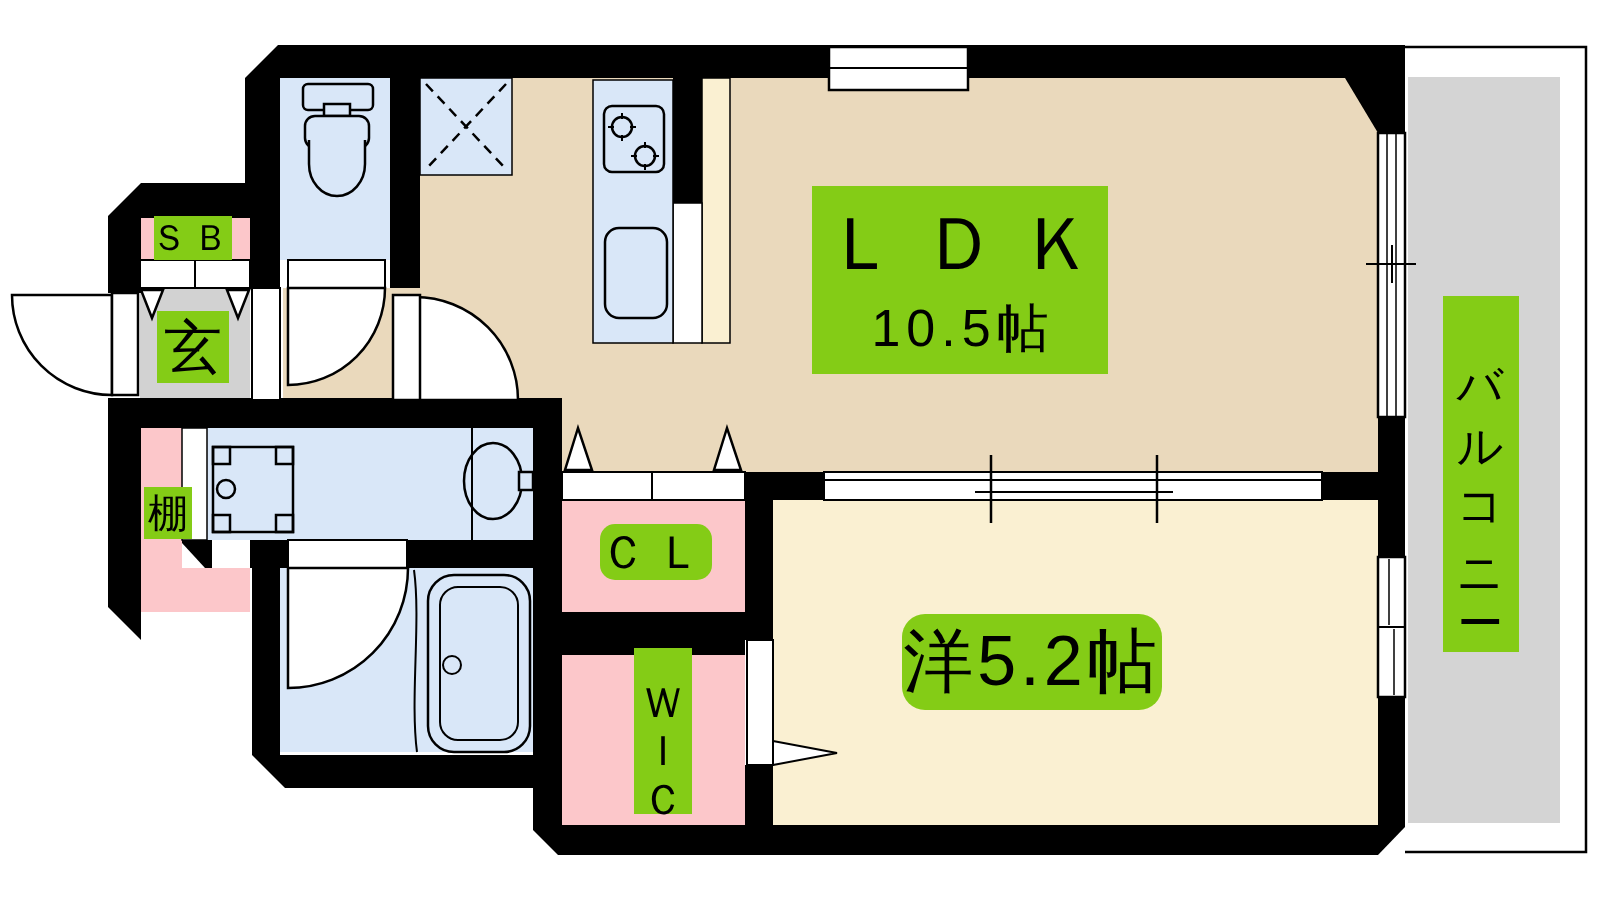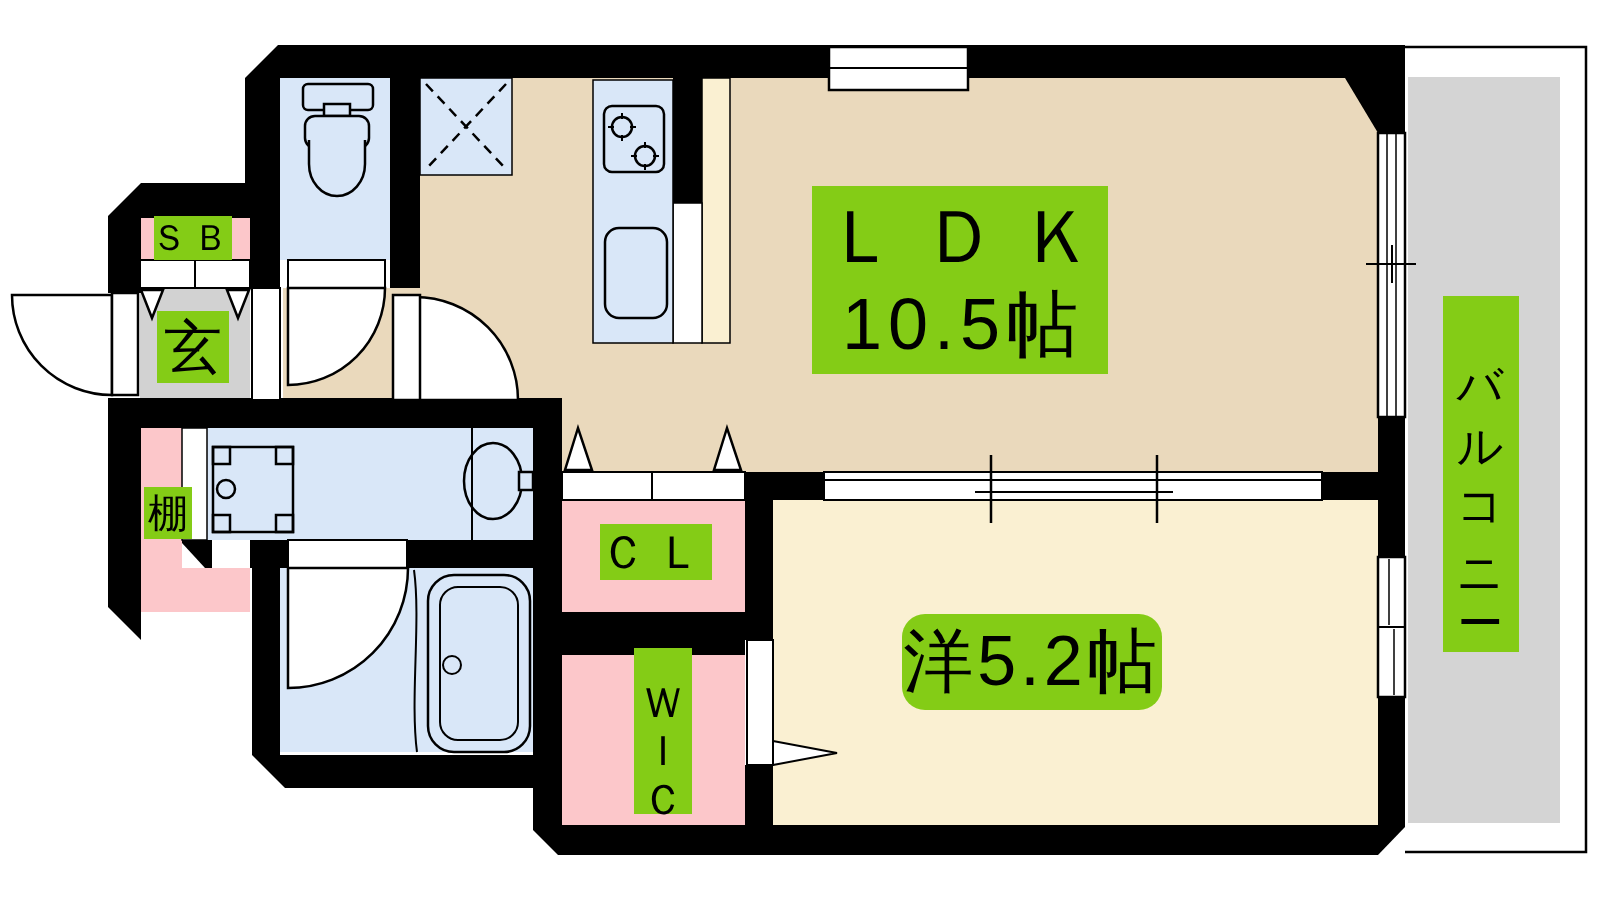--- a/index.html
+++ b/index.html
@@ -4,24 +4,24 @@
 <style>
   html,body{margin:0;padding:0;background:#ffffff;}
   #stage{position:relative;width:1600px;height:900px;background:#fff;overflow:hidden;
          font-family:"Liberation Sans","DejaVu Sans",sans-serif;}
   #plan-svg{position:absolute;left:0;top:0;}
   .label{position:absolute;display:flex;align-items:center;justify-content:center;
          background:#84cc16;color:#000;font-weight:500;line-height:1.05;white-space:nowrap;}
   .label.vert{writing-mode:vertical-rl;text-orientation:upright;}
   #ldk-label{left:812px;top:186px;width:296px;height:188px;flex-direction:column;justify-content:space-evenly;}
   #ldk-label .l1{font-size:74px;letter-spacing:24px;margin-right:-24px;}
-  #ldk-label .l2{font-size:72px;letter-spacing:6px;margin-right:-6px;}
+  #ldk-label .l2{font-size:52px;letter-spacing:6px;margin-right:-6px;}
   #yo-label{left:902px;top:614px;width:260px;height:96px;font-size:70px;letter-spacing:4px;border-radius:23px;}
   #balcony-label{left:1443px;top:296px;width:76px;height:356px;font-size:46px;letter-spacing:14px;}
-  #cl-label{left:600px;top:524px;width:112px;height:56px;font-size:46px;letter-spacing:10px;}
+  #cl-label{left:600px;top:524px;width:112px;height:56px;font-size:46px;letter-spacing:10px;border-radius:15px;}
   #wic-label{left:634px;top:648px;width:58px;height:166px;font-size:42px;letter-spacing:6px;}
   #sb-label{left:154px;top:216px;width:78px;height:44px;font-size:36px;letter-spacing:6px;}
   #gen-label{left:157px;top:311px;width:72px;height:72px;font-size:58px;}
   #tana-label{left:144px;top:487px;width:48px;height:52px;font-size:40px;}
 </style>
 </head>
 <body>
 
 <div id="stage">
 <svg id="plan-svg" width="1600" height="900" viewBox="0 0 1600 900">

